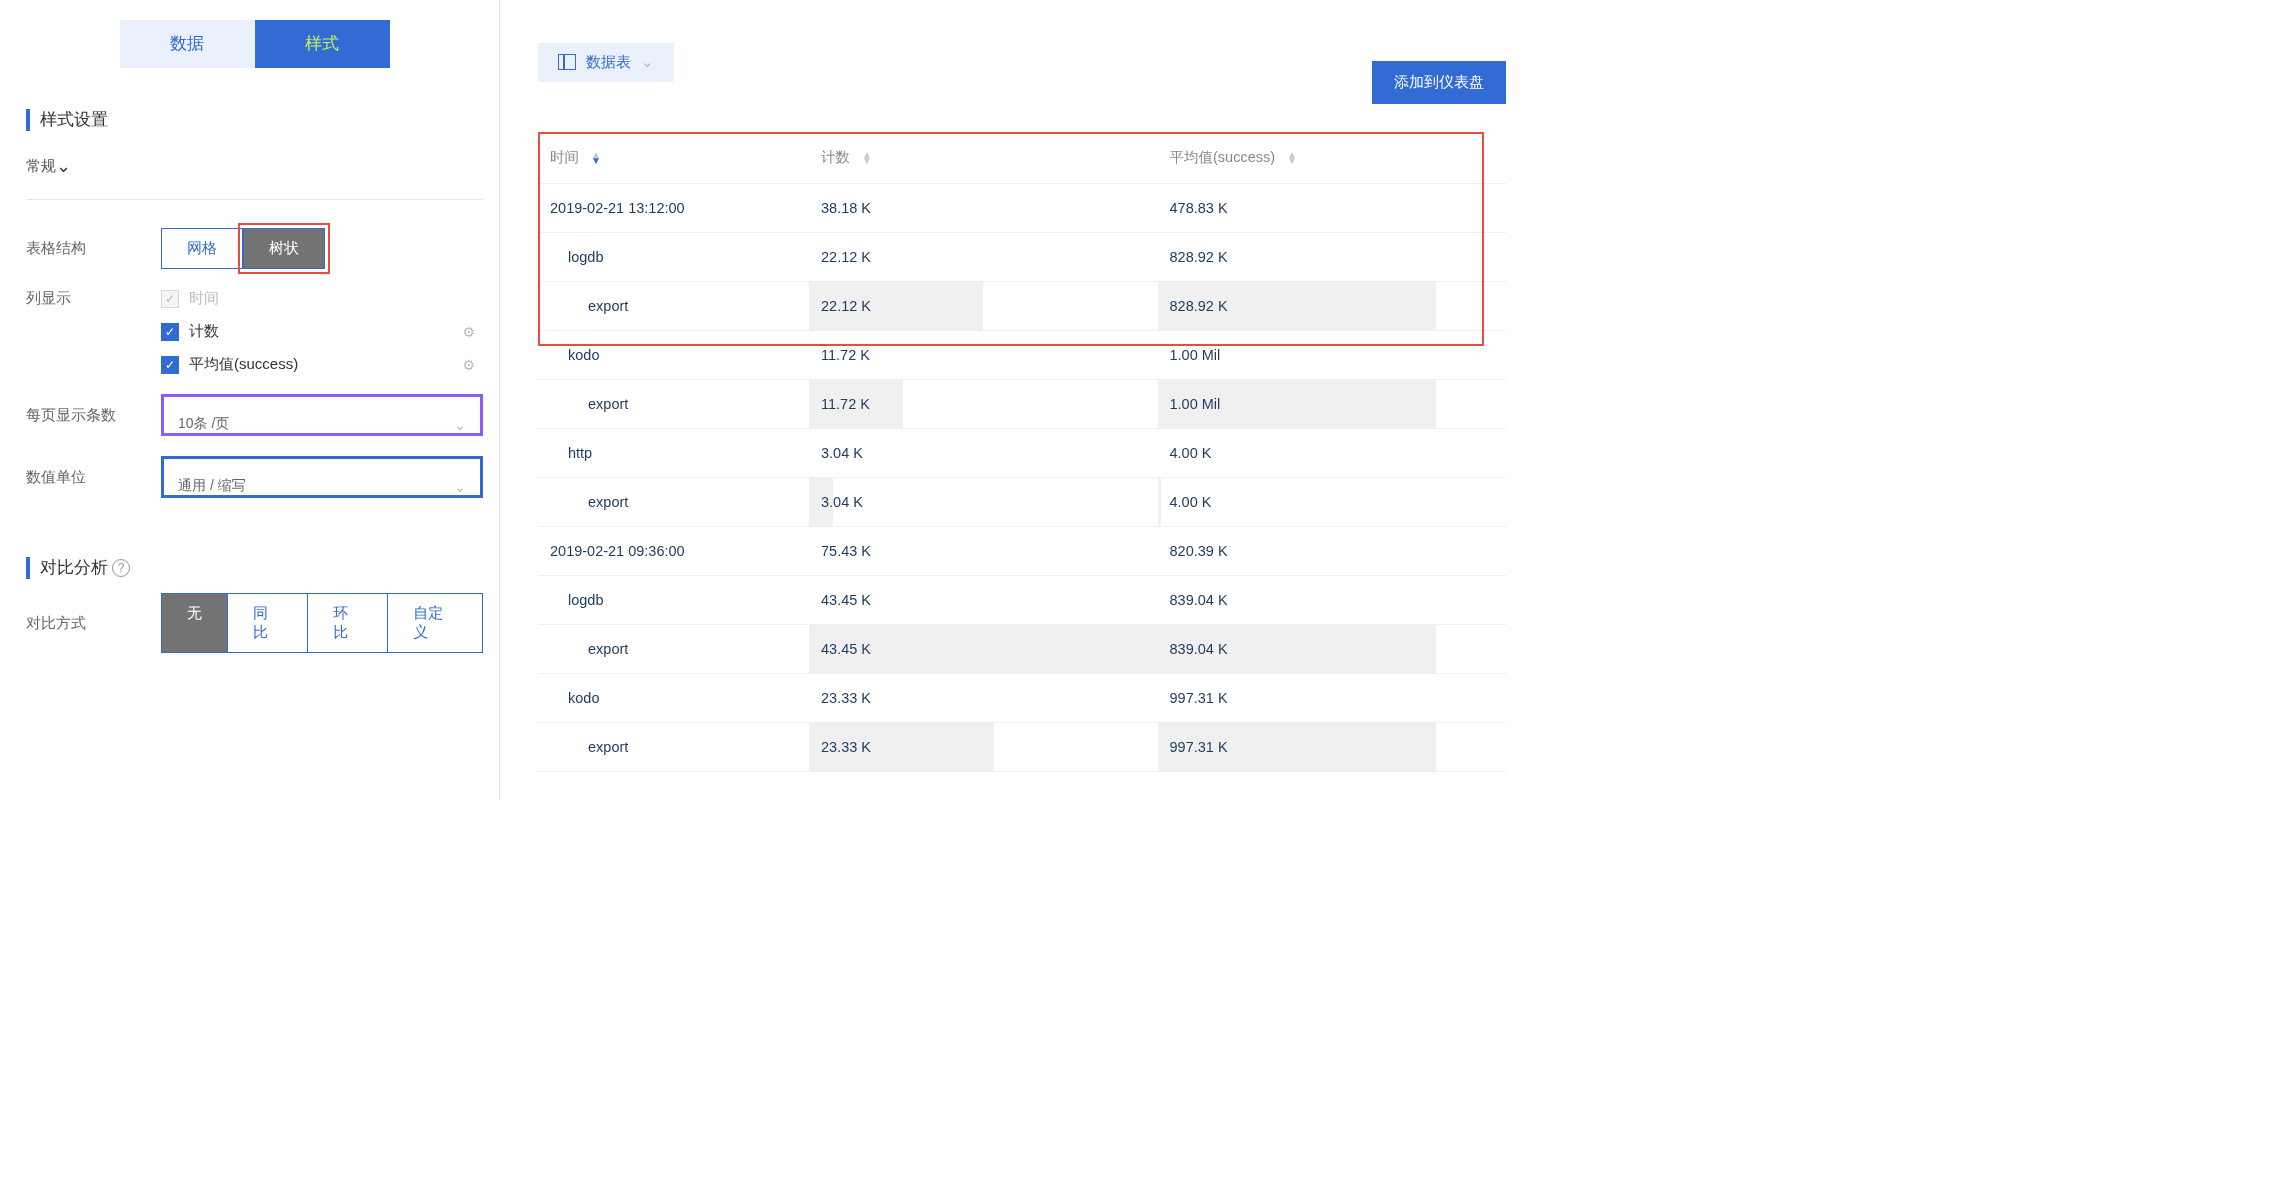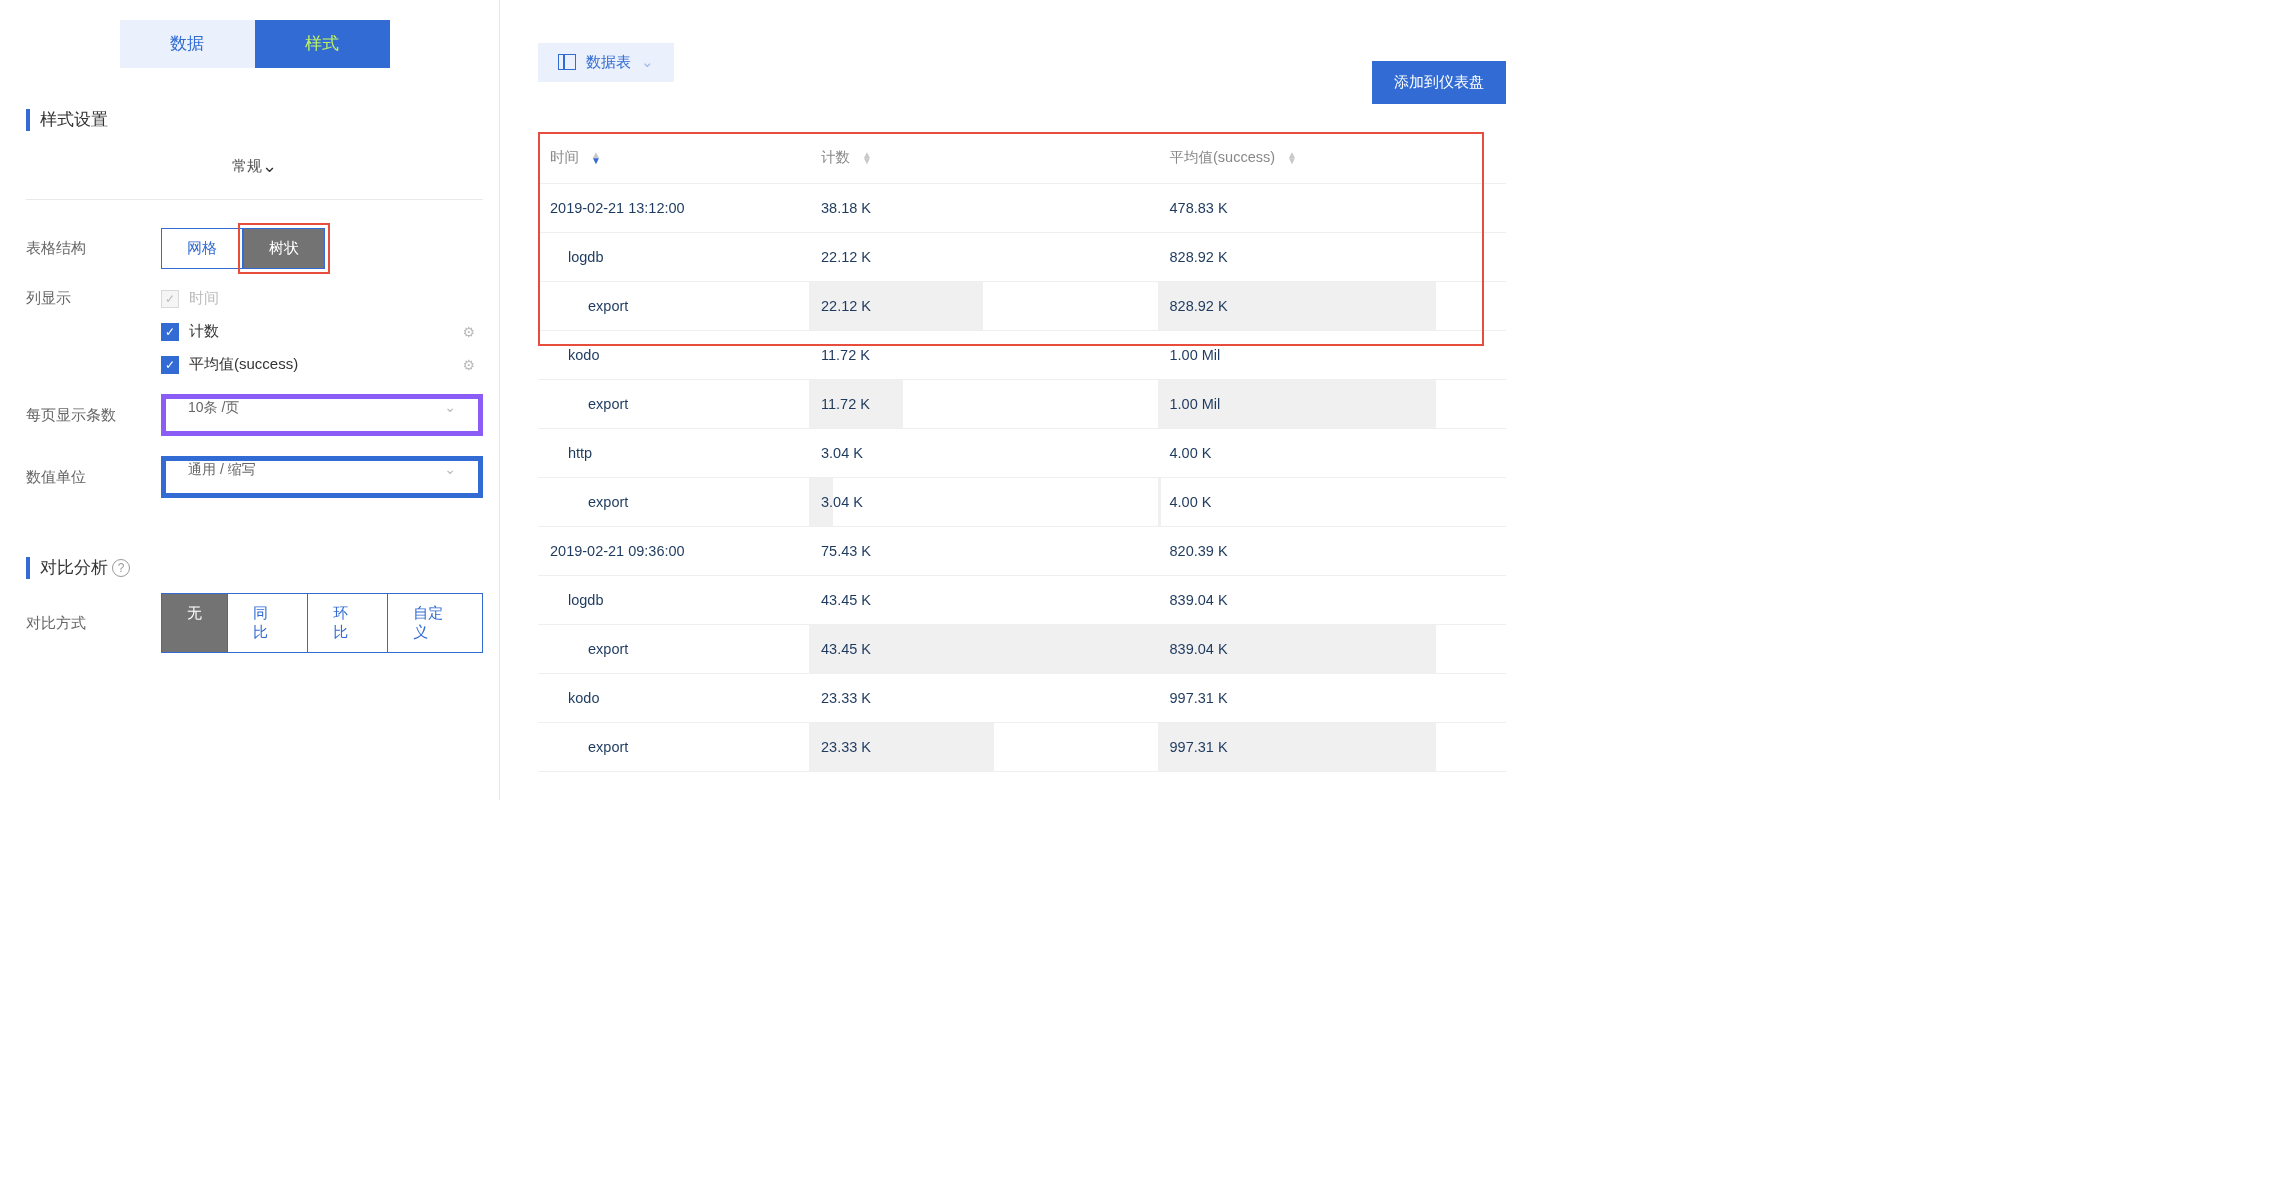--- a/index.html
+++ b/index.html
@@ -75,21 +75,21 @@
     border-radius: 50%;
     font-size: 12px;
     color: #999;
     margin-left: 4px;
   }
 
   
   .collapse-row {
     display: flex;
     align-items: center;
-    justify-content: center;
+    justify-content: flex-start;
     padding: 10px 0 22px 0;
     border-bottom: 1px solid #e8e8e8;
     margin-bottom: 28px;
     cursor: pointer;
     font-size: 15px;
     color: #555;
   }
   .chevron {
     font-size: 18px;
     color: #333;
@@ -187,25 +187,25 @@
   .cb-gear {
     font-size: 14px;
     color: #bbb;
     cursor: pointer;
     margin-right: 8px;
   }
 
   
   .select {
     display: flex;
-    align-items: flex-start;
+    align-items: flex-end;
     justify-content: space-between;
     height: 42px;
-    padding: 0 22px;
-    border: 5px solid #8b5cf6;
+    padding: 0 14px;
+    border: 3px solid #8b5cf6;
     background: #fff;
     cursor: pointer;
     font-size: 14px;
     color: #666;
     width: 100%;
   }
   .select.active-border {
     border-color: #316bd3;
   }
   .select .sel-caret {

